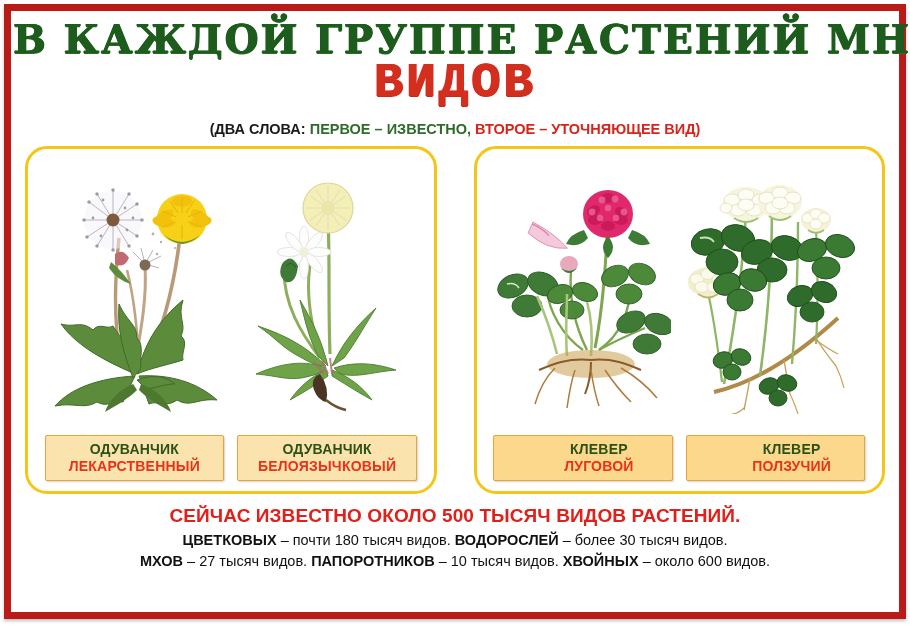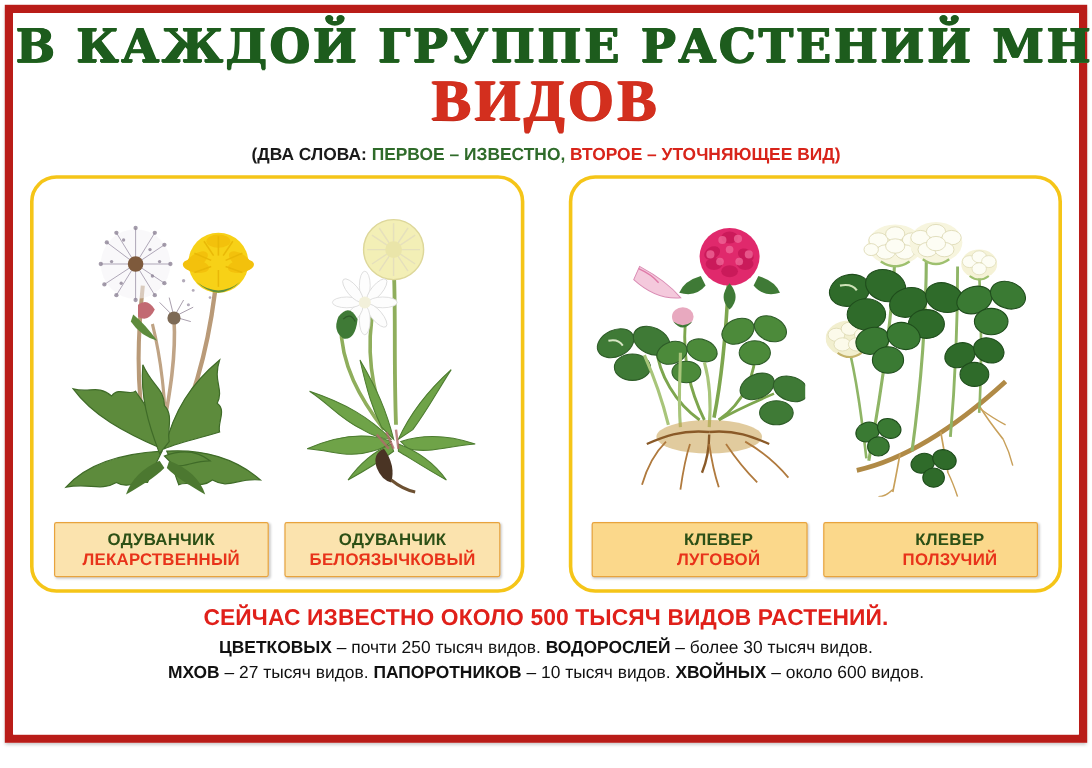--- a/index.html
+++ b/index.html
@@ -38,21 +38,21 @@
     font-family: "DejaVu Serif", serif;
     font-weight: bold;
     font-size: 39px;
     letter-spacing: 2px;
     color: #1d5c1d;
     line-height: 1.05;
     text-shadow: 0.6px 0 0 #1d5c1d, -0.6px 0 0 #1d5c1d, 0 0.5px 0 #2a6b26;
     white-space: nowrap;
   }
   .title-line2 {
-    font-family: Liberation Serif, serif;
+    font-family: Liberation Mono, monospace;
     font-weight: bold;
     font-size: 49px;
     letter-spacing: 3px;
     color: #d32f1e;
     line-height: 1.05;
     margin-top: -2px;
     text-shadow: 0.8px 0 0 #d32f1e, -0.8px 0 0 #d32f1e, 0 0.6px 0 #c02a1a;
   }
 
   .subtitle {
@@ -585,21 +585,21 @@
               <span class="label-species">ПОЛЗУЧИЙ</span>
             </div>
           </div>
         </div>
 
       </div>
 
       <div class="footer">
         <div class="foot-red">СЕЙЧАС ИЗВЕСТНО ОКОЛО 500 ТЫСЯЧ ВИДОВ РАСТЕНИЙ.</div>
         <div class="foot-line">
-          <b>ЦВЕТКОВЫХ</b><span> – почти 250 тысяч видов. </span><b>ВОДОРОСЛЕЙ</b><span> – более 30 тысяч видов.</span>
+          <b>ЦВЕТКОВЫХ</b><span> – почти 180 тысяч видов. </span><b>ВОДОРОСЛЕЙ</b><span> – более 30 тысяч видов.</span>
         </div>
         <div class="foot-line">
           <b>МХОВ</b><span> – 27 тысяч видов. </span><b>ПАПОРОТНИКОВ</b><span> – 10 тысяч видов. </span><b>ХВОЙНЫХ</b><span> – около 600 видов.</span>
         </div>
       </div>
 
     </div>
   </div>
 </div>
 

